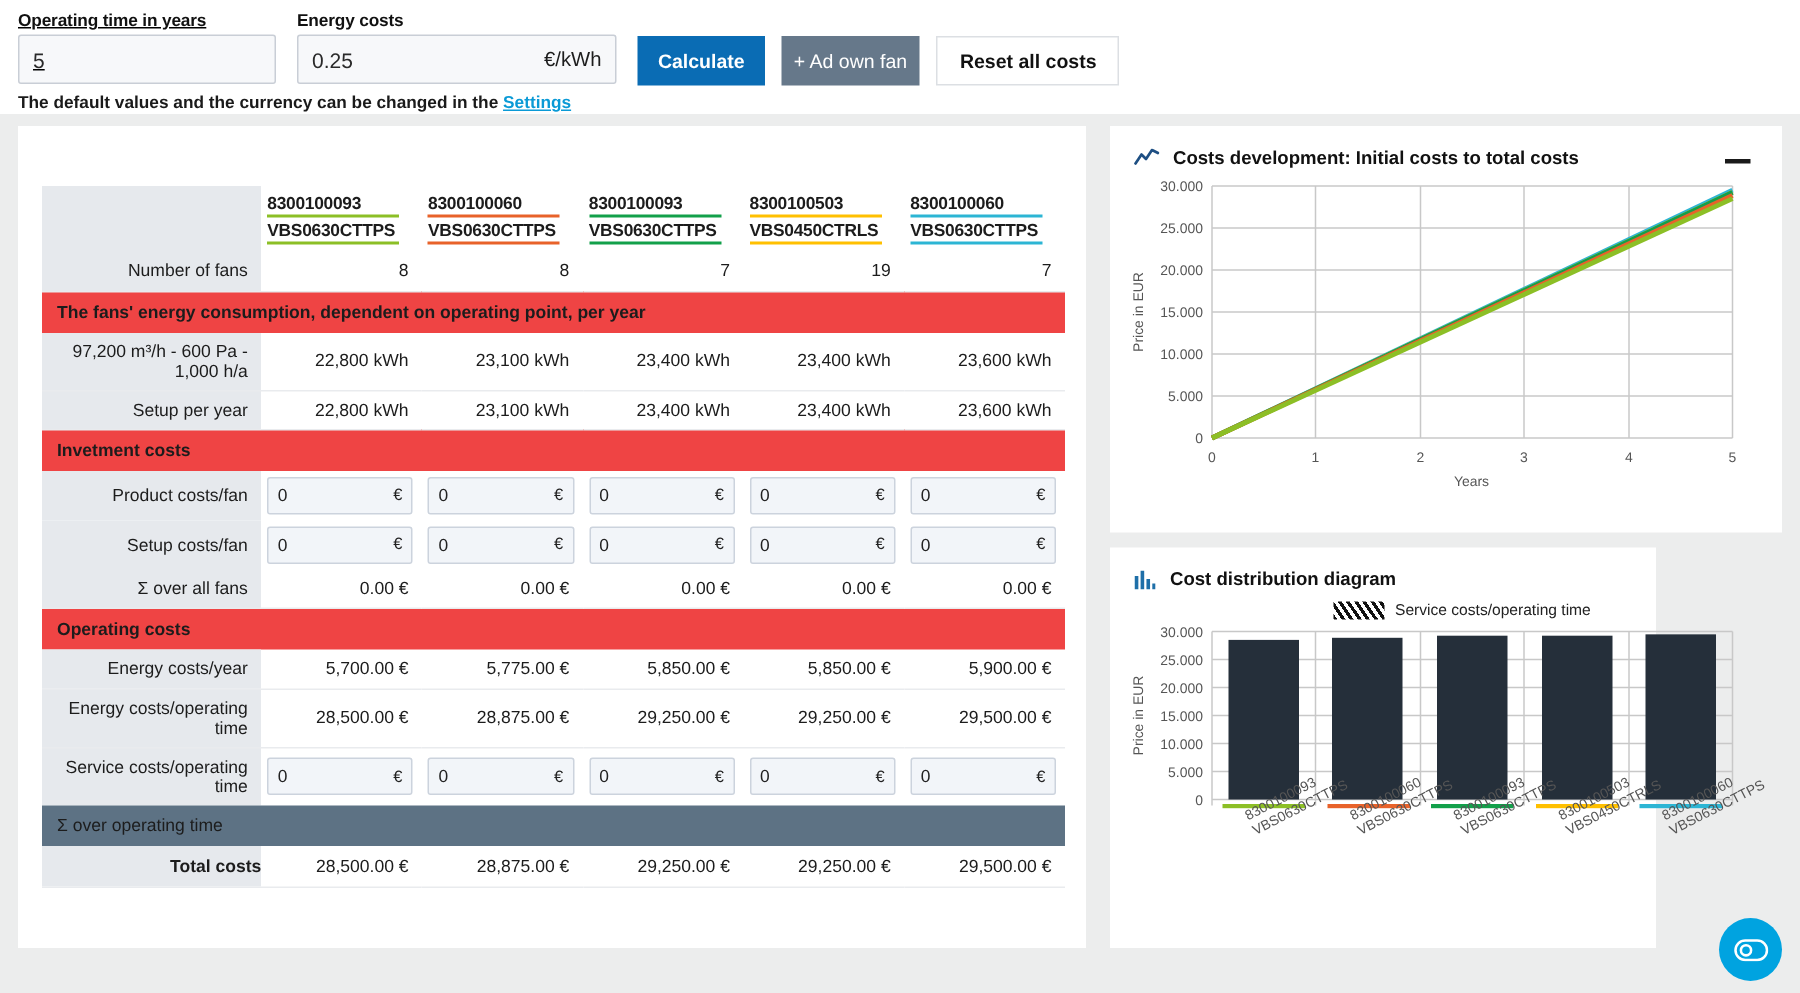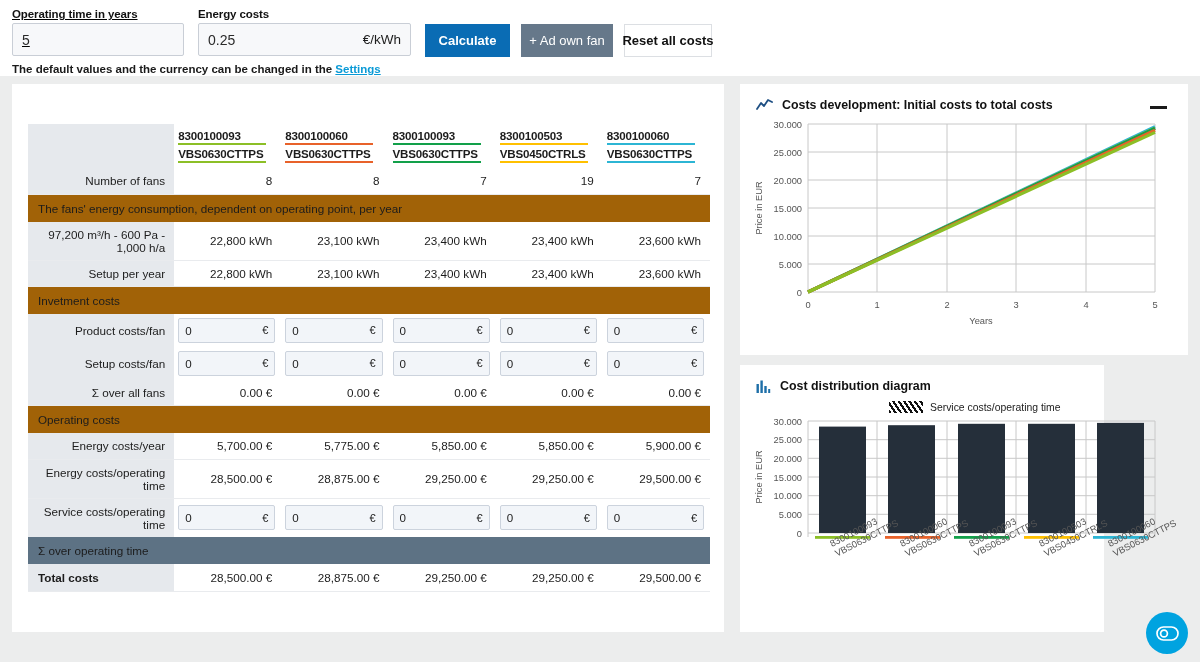--- a/index.html
+++ b/index.html
@@ -66,30 +66,30 @@
   col.c-label { width: 146px; }
   col.c-data  { width: 107px; }
 
   .lbl {
     background: #e6e9ed; text-align: right; padding: 6px 9px 6px 4px !important;
     height: 26px;
   }
   .lbl-small { font-size: 9.7px; }
   .numcell { text-align: right; padding: 6px 9px 6px 4px !important; }
   .section {
-    background: #a16207; font-weight: normal; font-size: 12.3px;
+    background: #ef4444; font-weight: bold; font-size: 12.3px;
     padding: 7px 0 7px 10px !important; color: #111;
   }
   .section-dark {
     background: #5d7284; color: #fff; font-weight: normal; font-size: 12.3px;
     padding: 7px 0 7px 10px !important;
     margin-left: 48px;
   }
   .sum-lbl {
-    background: #e6e9ed; text-align: left; font-weight: bold; font-size: 12.3px;
+    background: #e6e9ed; text-align: right; font-weight: bold; font-size: 12.3px;
     padding: 7px 0 7px 10px !important;
   }
   .hdrcell { text-align: left; padding: 0 0 0 4px !important; vertical-align: bottom; }
   .hdr-id, .hdr-type {
     display: block; font-size: 11.6px; font-weight: bold; color: #1c1c1c;
     border-bottom: 2.5px solid #999; width: 88px; padding-bottom: 1px;
     margin-bottom: 2px; letter-spacing: -0.2px;
   }
   .hdr-type { margin-bottom: 0; }
   td.rowline { border-bottom: 1px solid #e9ebee; }
@@ -156,21 +156,21 @@
     </div>
 
     <div class="btn btn-primary" style="position:absolute; left:425px; top:24px; width:85px;">
       <span>Calculate</span>
     </div>
 
     <div class="btn btn-grey" style="position:absolute; left:521px; top:24px; width:92px;">
       <span>+ Ad own fan</span>
     </div>
 
-    <div class="btn btn-white" style="position:absolute; left:624px; top:24px; width:88px;">
+    <div class="btn btn-white" style="position:absolute; left:624px; top:24px; width:122px;justify-content:flex-end;">
       <span>Reset all costs</span>
     </div>
 
     <div class="hint">
       <span>The default values and the currency can be changed in the </span><a href="#">Settings</a>
     </div>
   </div>
 
   <div class="card-left">
     <table class="cost">

